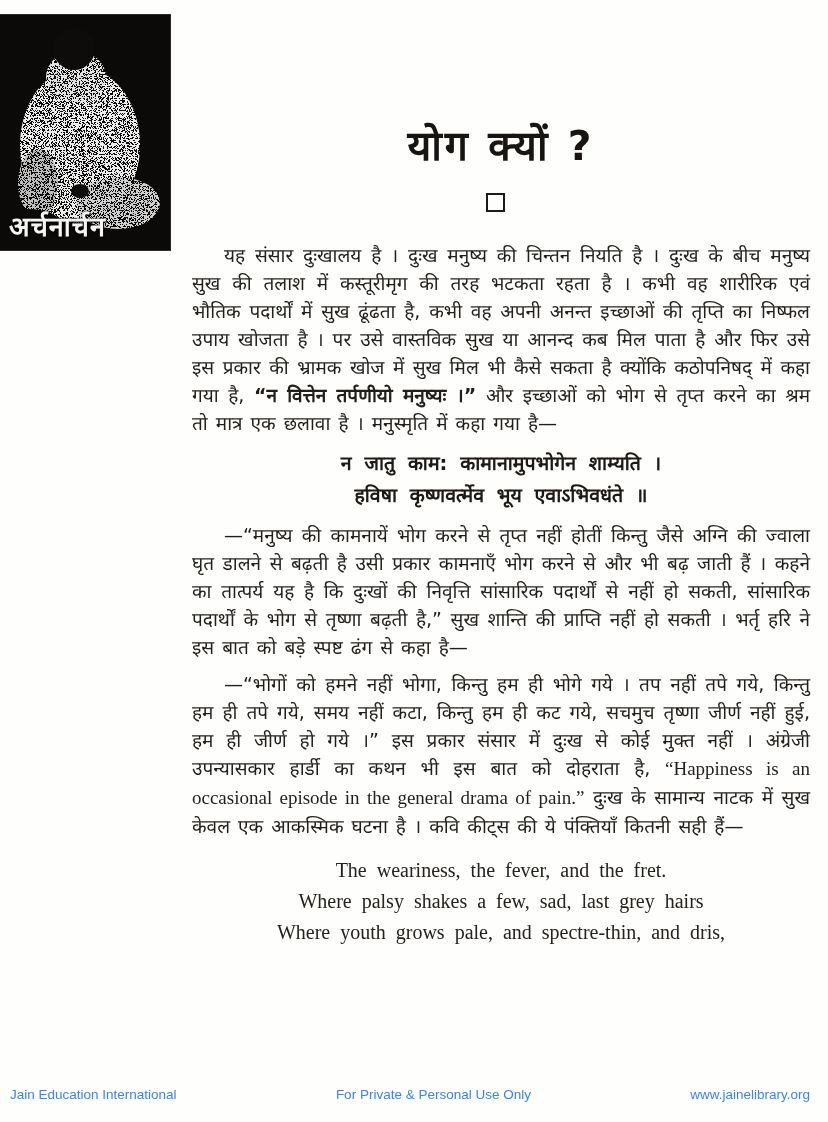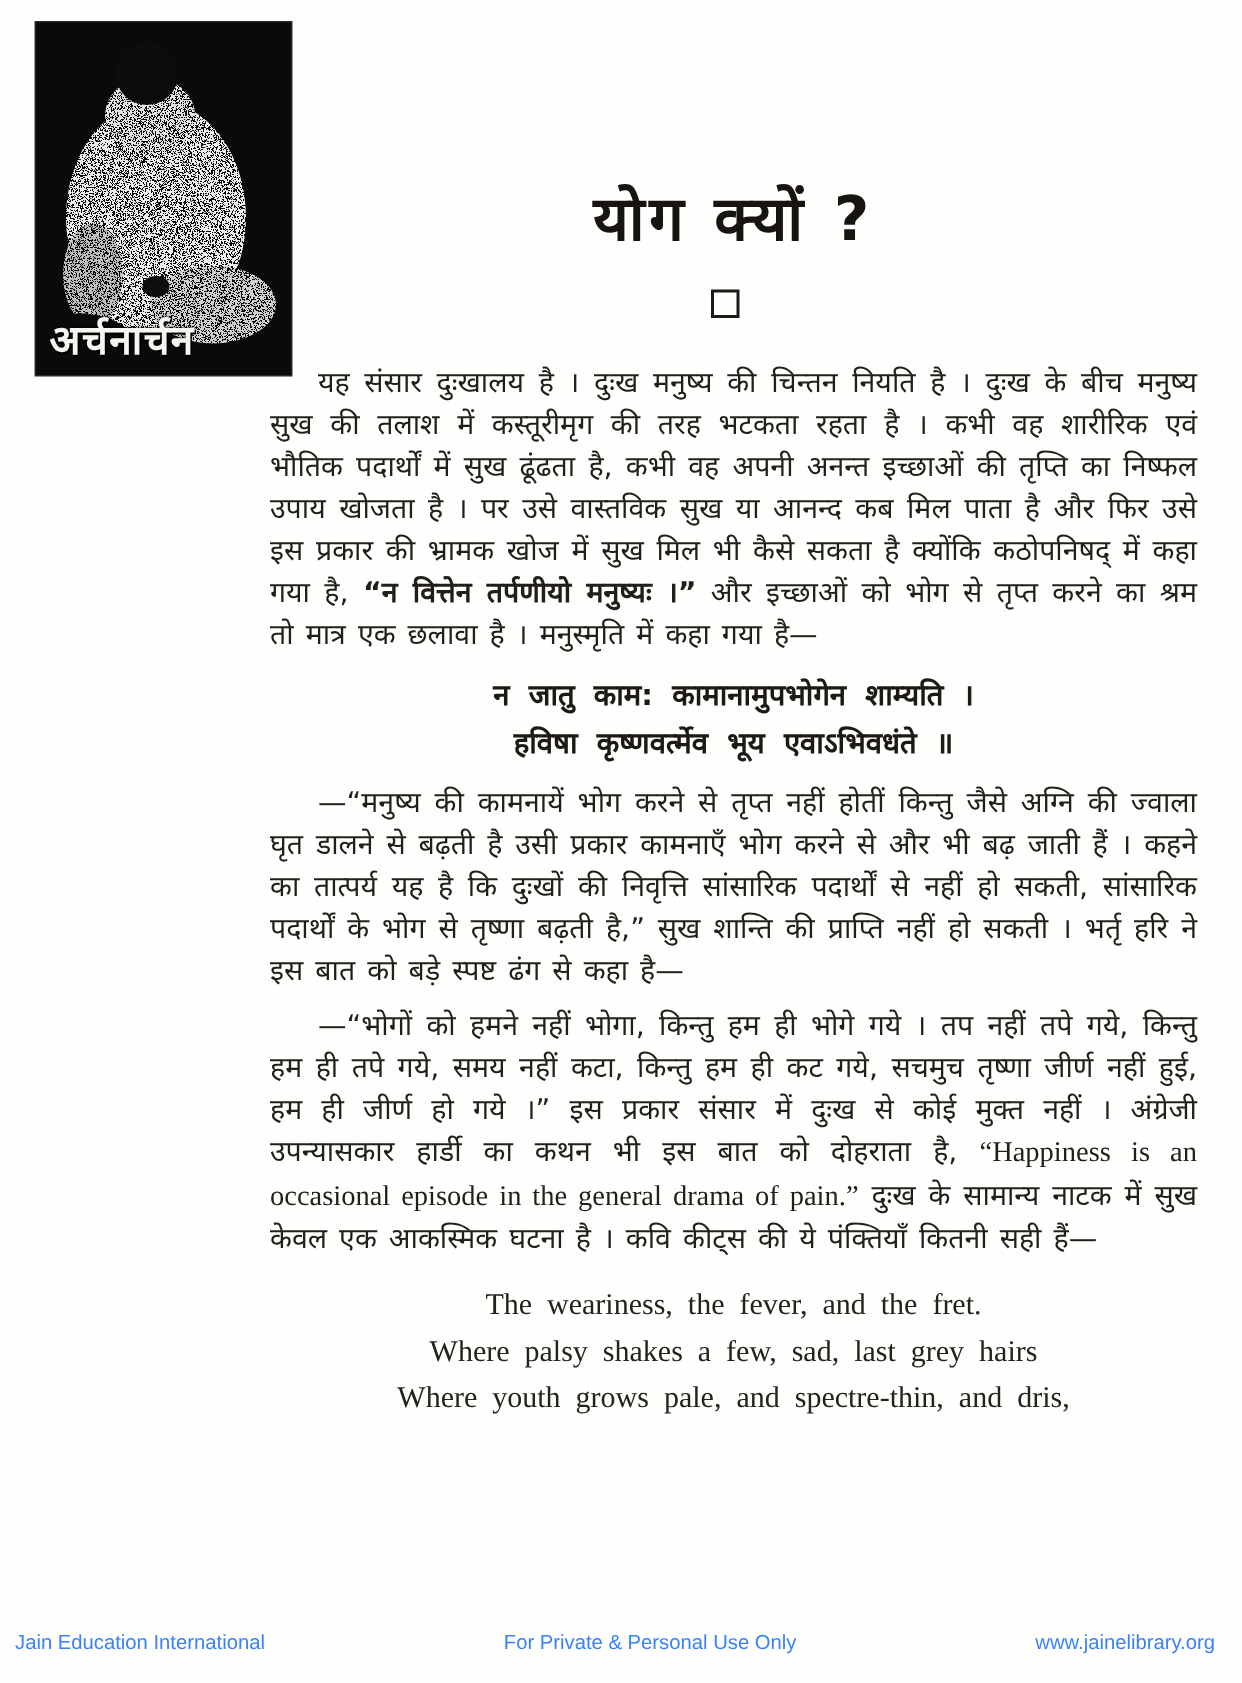--- a/index.html
+++ b/index.html
@@ -8,38 +8,38 @@
     width:828px; height:1122px;
     margin:0 auto;
     background:#fefefd;
     color:#201d19;
     font-family:"DejaVu Sans", sans-serif;
     overflow:hidden;
   }
 
   
   .photo {
-    position:absolute; left:24px; top:15px;
+    position:absolute; left:0; top:15px;
     width:170px; height:235px;
     background:#0b0a09;
     box-shadow:0 0 0 1px #2a2a2a;
   }
   .photo svg { display:block; width:170px; height:235px; }
   .photo-caption {
     position:absolute; left:9px; bottom:6px;
     color:#f5f5f2;
     font-size:27px; font-weight:700;
     letter-spacing:1px;
     text-shadow:0 0 2px #000, 1px 1px 0 #000;
     white-space:nowrap;
   }
 
   
   .content {
-    position:absolute; left:180px; top:0;
+    position:absolute; left:192px; top:0;
     width:618px;
   }
   .title {
     margin:116px 0 0 0;
     text-align:center;
     font-size:41px; font-weight:700;
     letter-spacing:3px;
     color:#171411;
   }
   .author {

